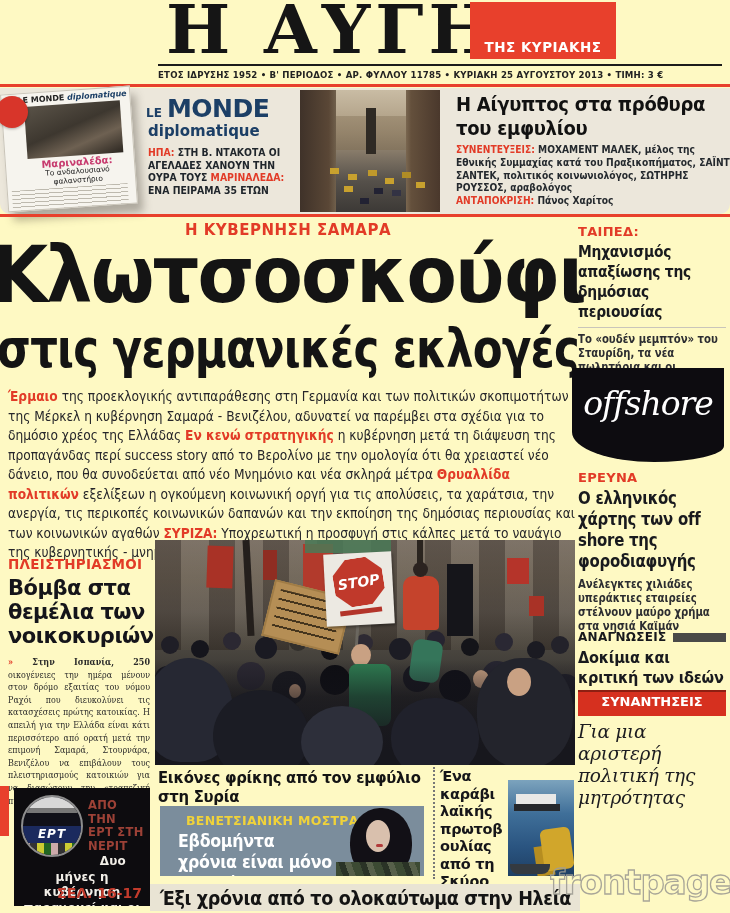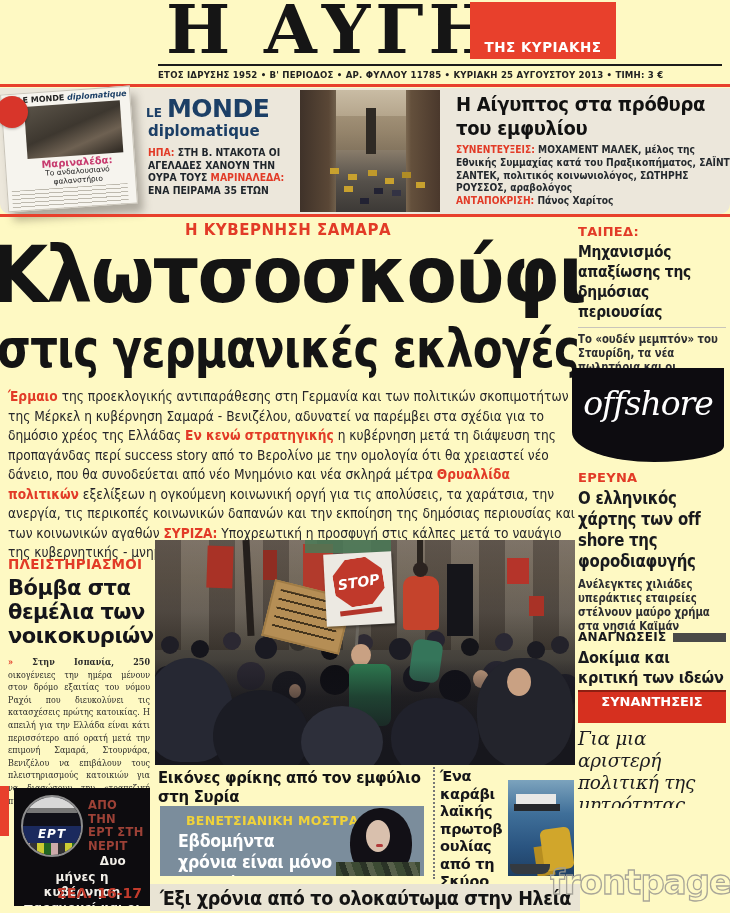--- a/index.html
+++ b/index.html
@@ -147,21 +147,21 @@
   #ereyna{top:470px;}
   #ereyna .title{font-size:17px;line-height:21px;margin-top:3px;transform:scaleX(.88);transform-origin:0 0;width:113.6%;}
   #ereyna .sub{margin-top:5px;font-size:11.5px;line-height:14px;transform:scaleX(.88);transform-origin:0 0;width:113.6%;}
   #anagn{top:630px;}
   #anagn .row{display:flex;align-items:center;gap:6px;}
   #anagn .bar{flex:1;height:9px;background:#4a4a48;}
   #anagn .label2{font-weight:bold;font-size:12px;color:#17181c;letter-spacing:.3px;}
   #anagn .title{font-size:16.5px;line-height:20px;margin-top:4px;transform:scaleX(.88);transform-origin:0 0;width:113.6%;}
   #synan{top:690px;}
   #synan .banner{background:#d6301f;color:#fff;font-weight:bold;font-size:13px;text-align:center;
-    padding:2px 0 14px 0;border-top:2px solid #8d1f12;}
+    padding:2px 0 7px 0;border-top:2px solid #8d1f12;}
   #synan .title{font-family:"DejaVu Serif",serif;font-style:italic;font-weight:normal;font-size:18.5px;
     line-height:22px;margin-top:5px;color:#1c1c20;}
   #synan .byline{margin-top:4px;font-weight:bold;font-size:9.5px;color:#232325;border-bottom:1px solid #c9c5ba;
     padding-bottom:3px;}
   #synan .body{margin-top:4px;font-family:"DejaVu Serif",serif;font-size:9.8px;line-height:12.6px;
     color:#26262a;text-align:justify;transform:scaleX(.84);transform-origin:0 0;width:119%;
     max-height:104px;overflow:hidden;}
   #continuation{left:578px;top:897px;width:148px;display:flex;align-items:center;gap:4px;
     font-weight:bold;font-size:9px;color:#222;}
   #continuation .dash{flex:1;border-top:1.5px solid #444;}

